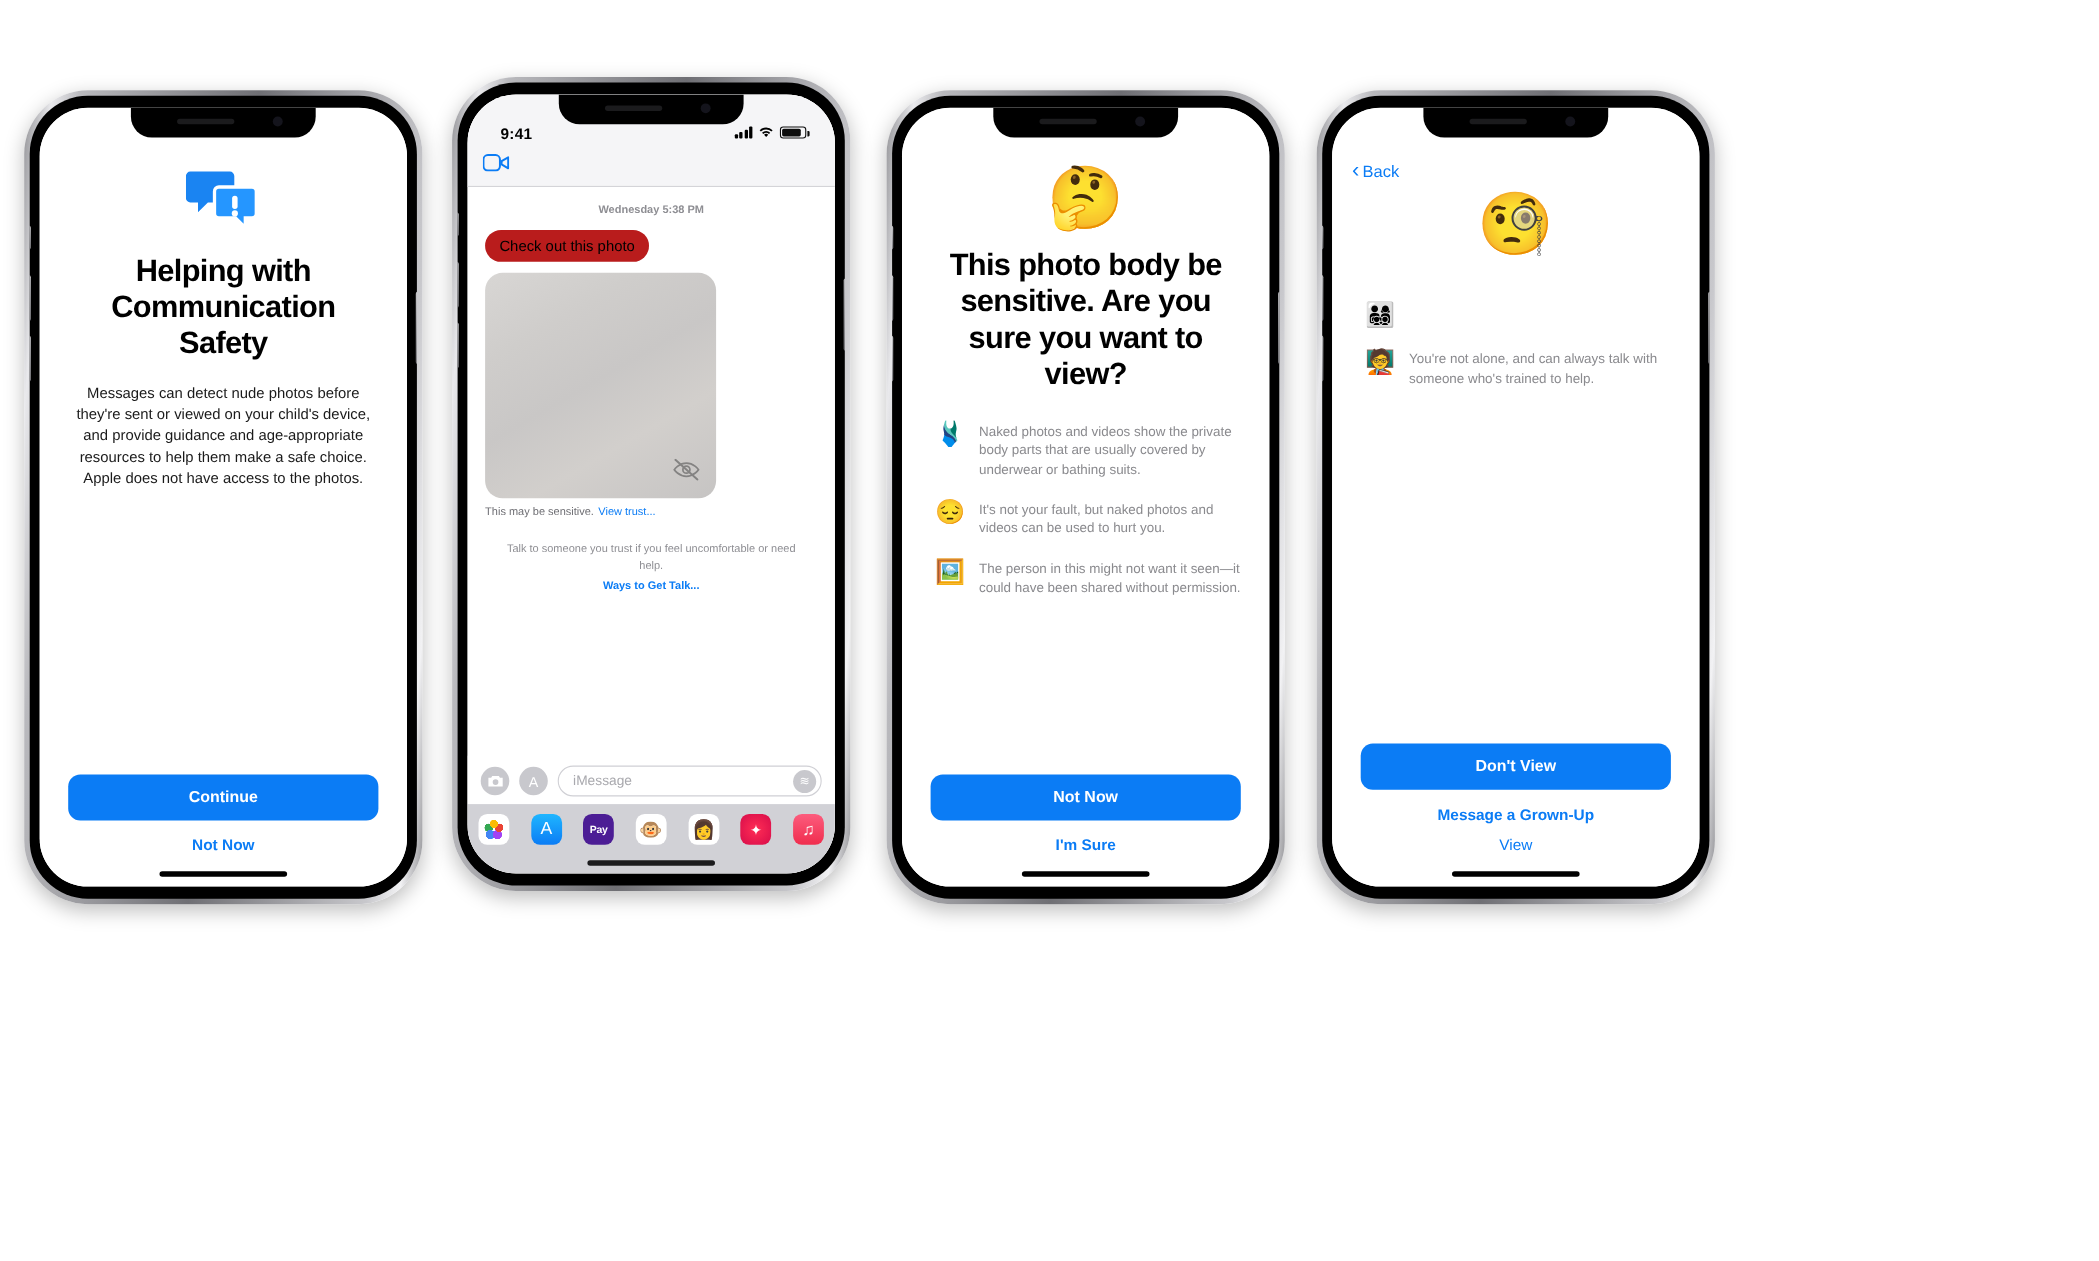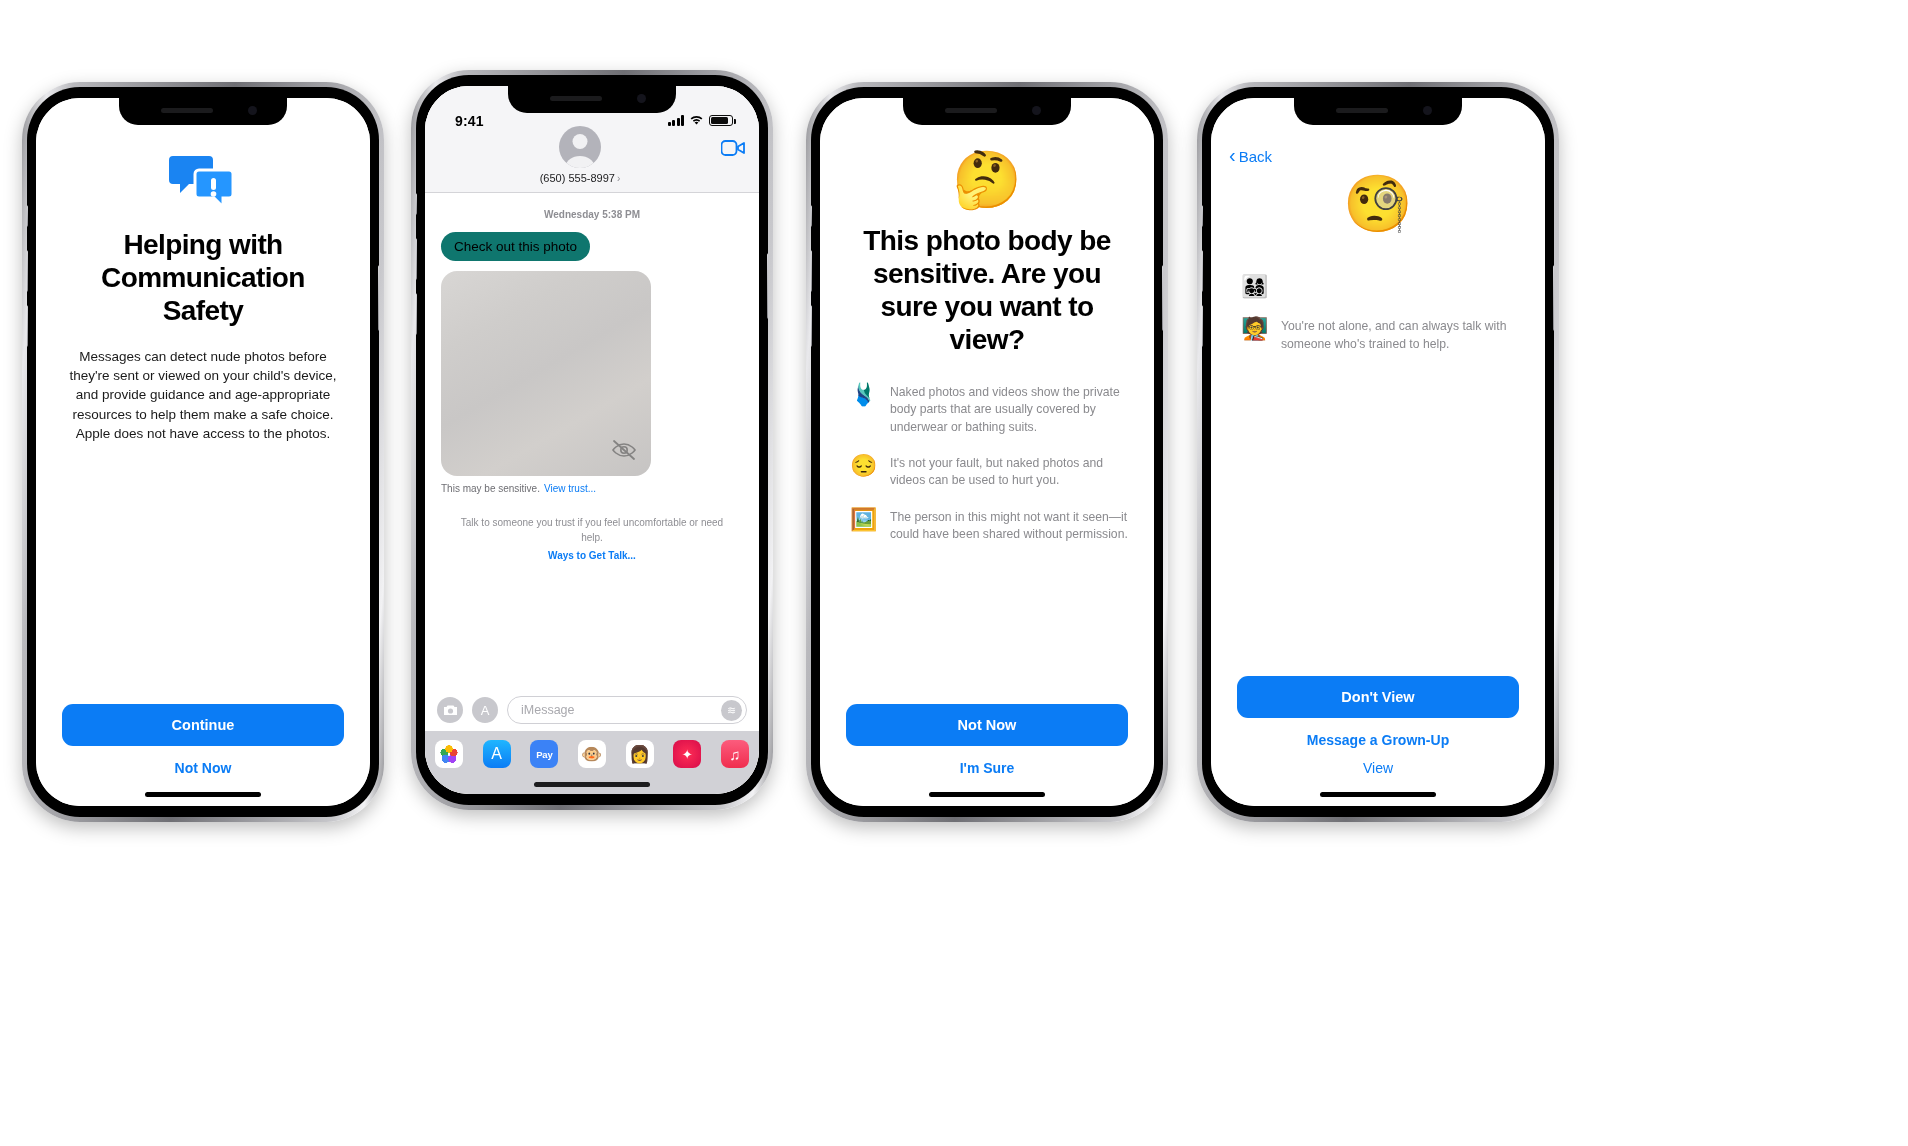--- a/index.html
+++ b/index.html
@@ -170,21 +170,21 @@
     width:15px; height:15px; border-radius:50%; background:#f1f1f3; }
   .avatar .body { position:absolute; bottom:-8px; left:50%; transform:translateX(-50%);
     width:28px; height:20px; border-radius:50% 50% 0 0; background:#f1f1f3; }
   .contact-name { font-size: 11px; color: #1c1c1e; }
   .contact-name .chv { color:#8e8e93; font-size: 10px; margin-left:2px; }
   .msg-video { color: #0b7cf5; padding-top: 14px; cursor: pointer; }
 
   .msg-body { flex: 1; padding: 10px 16px 0; overflow: hidden; position: relative; }
   .msg-time { text-align: center; font-size: 10px; color: #8e8e93; margin: 6px 0 12px; font-weight: 600; }
   .bubble {
-    display: inline-block; background: #0f766e; color: #000;
+    display: inline-block; background: #b91c1c; color: #000;
     padding: 7px 13px; border-radius: 17px; font-size: 13.5px; max-width: 75%;
   }
   .photo-blur {
     margin-top: 10px; width: 210px; height: 205px; border-radius: 16px;
     background: linear-gradient(150deg,#d8d6d4 0%,#cfcdcb 25%,#c9c7c6 48%,#d2cfcc 70%,#c6c4c3 100%);
     position: relative; filter: blur(0.4px);
   }
   .eye-off { position: absolute; right: 14px; bottom: 16px; width: 26px; height: 20px; opacity:.6; }
   .sens-line { margin-top: 7px; font-size: 10px; color: #6e6e73; }
   .sens-line a { color: #0b7cf5; text-decoration: none; margin-left: 4px; font-weight: 500; }
@@ -217,21 +217,21 @@
   .ic-photos { background:#fff; position:relative; }
   .ic-photos .pw { position:absolute; inset: 5px;
     background:
       radial-gradient(circle at 50% 22%, #fbbc05 0 22%, transparent 23%),
       radial-gradient(circle at 76% 42%, #ea4335 0 22%, transparent 23%),
       radial-gradient(circle at 68% 76%, #a142f4 0 22%, transparent 23%),
       radial-gradient(circle at 32% 76%, #4285f4 0 22%, transparent 23%),
       radial-gradient(circle at 24% 42%, #34a853 0 22%, transparent 23%);
   }
   .ic-appstore { background: linear-gradient(180deg,#1fb6ff,#0b7cf5); color:#fff; font-size:16px; }
-  .ic-pay { background:#3b82f6; color:#fff; font-size:9.5px; font-weight:bold; letter-spacing:-.2px; }
+  .ic-pay { background:#4c1d95; color:#fff; font-size:9.5px; font-weight:bold; letter-spacing:-.2px; }
   .ic-memoji { background:#fff; font-size:17px; }
   .ic-fitness { background: radial-gradient(circle at 50% 50%, #ff2d55, #d70c4a); color:#fff; font-size:13px; }
   .ic-music { background: linear-gradient(180deg,#fc5c7d,#f02d4e); color:#fff; font-size:15px; }
 </style>
 </head>
 <body>
 
 <div class="stage">
 
   <div class="phone" style="left:22px; top:82px;">
@@ -316,29 +316,20 @@
             </span>
             <span class="batt">
                 <i></i>
               </span>
           </span>
         </div>
 
         <div class="msg">
           <div class="msg-header">
             <div class="msg-back" style="font-size:0;">chevron-left-icon</div>
-            <div class="msg-contact">
-              <div class="avatar">
-                <span class="head"></span>
-                <span class="body"></span>
-              </div>
-              <div class="contact-name">
-                <span>(650) 555-8997</span><span class="chv">›</span>
-              </div>
-            </div>
             <div class="msg-video">
               <svg width="24" height="16" viewBox="0 0 24 16">
                 <rect x="0.5" y="1" width="15" height="14" rx="4" stroke="#0b7cf5" stroke-width="1.8" fill="none"></rect>
                 <path d="M17 6.5 23 3v10l-6-3.5z" stroke="#0b7cf5" stroke-width="1.8" fill="none" stroke-linejoin="round"></path>
               </svg>
             </div>
           </div>
 
           <div class="msg-body">
             <div class="msg-time">Wednesday 5:38 PM</div>

